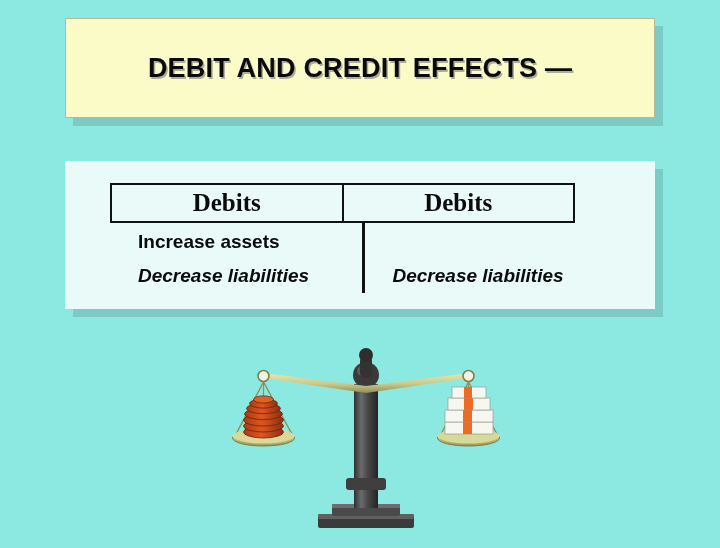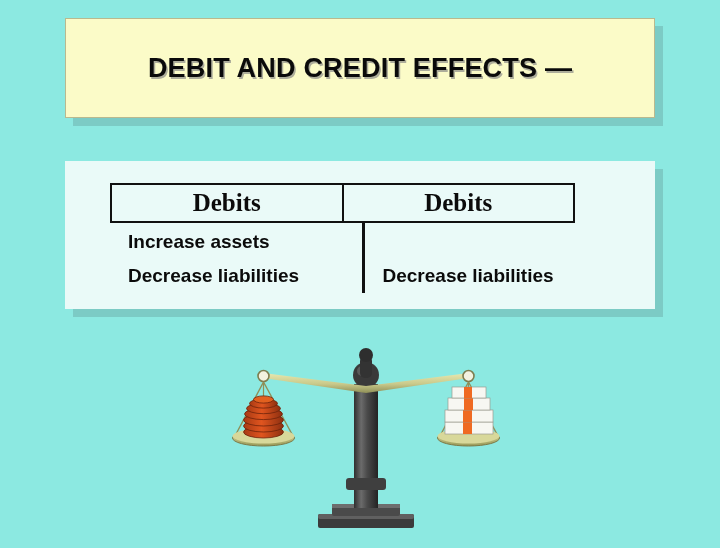--- a/index.html
+++ b/index.html
@@ -106,26 +106,26 @@
   .vdivider {
     position: absolute;
     left: 252px;
     top: 40px;
     width: 2.5px;
     height: 70px;
     background: #111;
   }
   .body-row {
     position: absolute;
-    left: 0;
+    left: 10px;
     width: 505px;
     display: flex;
   }
   .body-row.r1 { top: 48px; }
-  .body-row.r2 { top: 82px; }
+  .body-row.r2 { top: 82px; font-style: italic; }
   .body-cell {
     flex: 1 1 50%;
     font-family: "Liberation Sans", sans-serif;
     font-weight: bold;
     font-size: 19px;
     color: #0b0b0b;
     display: flex;
     align-items: center;
   }
   .body-cell.left { padding-left: 18px; }

